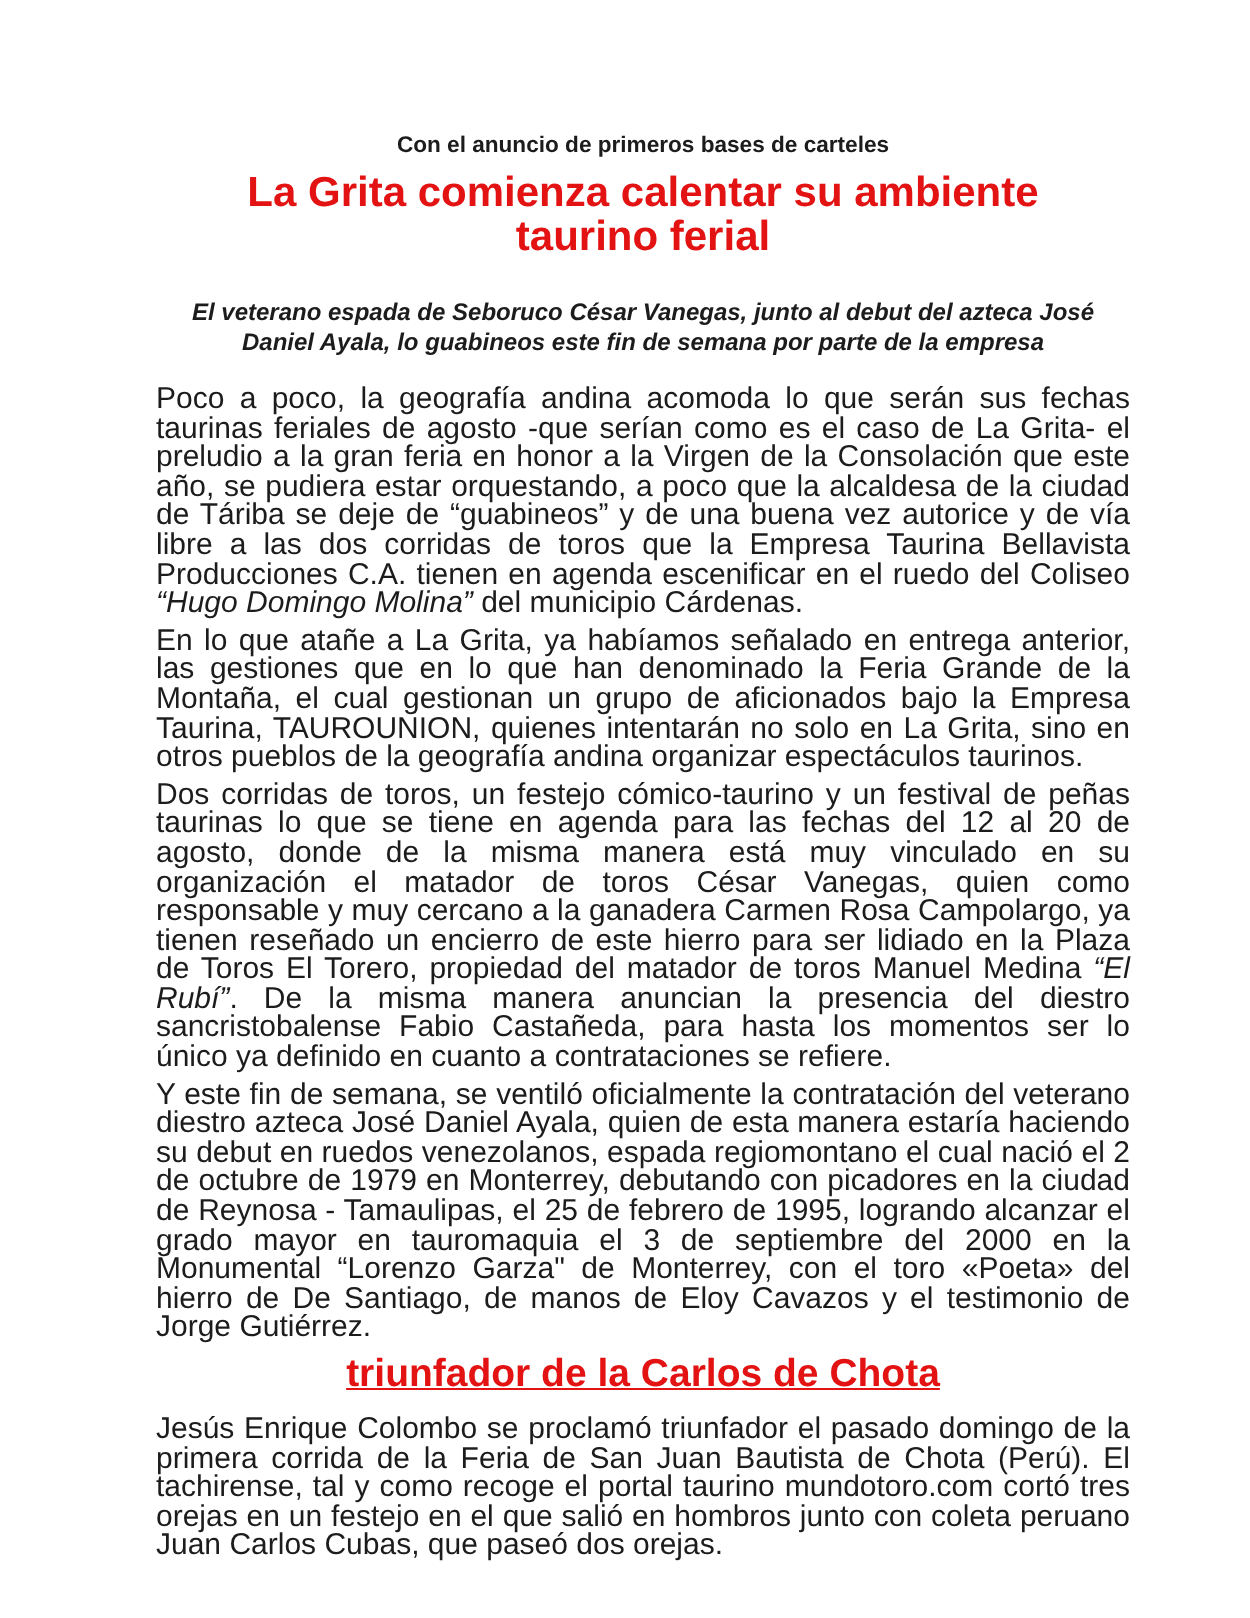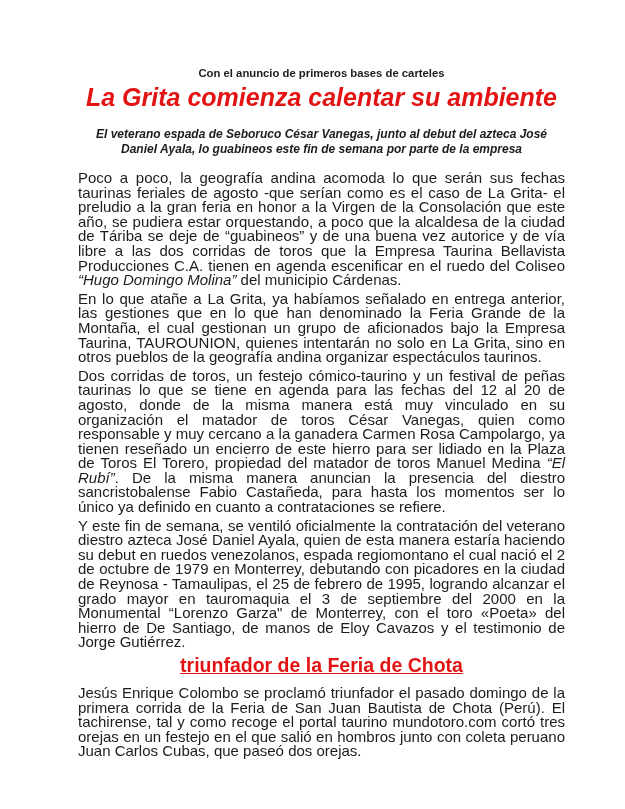--- a/index.html
+++ b/index.html
@@ -27,26 +27,25 @@
   }
   .kicker {
     font-size: 11.3px;
     font-weight: bold;
     line-height: 13px;
     text-align: center;
     margin: 0 0 6px 0;
   }
   .headline {
     color: var(--red);
-    font-size: 25px;
+    font-size: 21px;
     font-weight: bold;
     line-height: 22px;
     text-align: center;
     margin: 0;
-    font-style: italic;
   }
   .subtitle {
     font-size: 12px;
     font-weight: bold;
     font-style: italic;
     line-height: 15px;
     text-align: center;
     margin-top: 19px;
   }
   .byline {
@@ -82,35 +81,36 @@
 </style>
 </head>
 <body>
 
 <div class="page">
 
   <div class="kicker">Con el anuncio de primeros bases de carteles</div>
 
   <h1 class="headline">
     <div>La Grita comienza calentar su ambiente</div>
+    <div>taurino ferial</div>
   </h1>
 
   <div class="subtitle">
     <div>El veterano espada de Seboruco César Vanegas, junto al debut del azteca José</div>
     <div>Daniel Ayala, lo guabineos este fin de semana por parte de la empresa</div>
   </div>
 
 
   <p class="body-par first"><span>Poco a poco, la geografía andina acomoda lo que serán sus fechas taurinas feriales de agosto -que serían como es el caso de La Grita- el preludio a la gran feria en honor a la Virgen de la Consolación que este año, se pudiera estar orquestando, a poco que la alcaldesa de la ciudad de Táriba se deje de “guabineos” y de una buena vez autorice y de vía libre a las dos corridas de toros que la Empresa Taurina Bellavista Producciones C.A. tienen en agenda escenificar en el ruedo del Coliseo </span><em>“Hugo Domingo Molina”</em><span> del municipio Cárdenas.</span></p>
 
   <p class="body-par"><span>En lo que atañe a La Grita, ya habíamos señalado en entrega anterior, las gestiones que en lo que han denominado la Feria Grande de la Montaña, el cual gestionan un grupo de aficionados bajo la Empresa Taurina, TAUROUNION, quienes intentarán no solo en La Grita, sino en otros pueblos de la geografía andina organizar espectáculos taurinos.</span></p>
 
   <p class="body-par"><span>Dos corridas de toros, un festejo cómico-taurino y un festival de peñas taurinas lo que se tiene en agenda para las fechas del 12 al 20 de agosto, donde de la misma manera está muy vinculado en su organización el matador de toros César Vanegas, quien como responsable y muy cercano a la ganadera Carmen Rosa Campolargo, ya tienen reseñado un encierro de este hierro para ser lidiado en la Plaza de Toros El Torero, propiedad del matador de toros Manuel Medina </span><em>“El Rubí”</em><span>. De la misma manera anuncian la presencia del diestro sancristobalense Fabio Castañeda, para hasta los momentos ser lo único ya definido en cuanto a contrataciones se refiere.</span></p>
 
   <p class="body-par"><span>Y este fin de semana, se ventiló oficialmente la contratación del veterano diestro azteca José Daniel Ayala, quien de esta manera estaría haciendo su debut en ruedos venezolanos, espada regiomontano el cual nació el 2 de octubre de 1979 en Monterrey, debutando con picadores en la ciudad de Reynosa - Tamaulipas, el 25 de febrero de 1995, logrando alcanzar el grado mayor en tauromaquia el 3 de septiembre del 2000 en la Monumental “Lorenzo Garza" de Monterrey, con el toro «Poeta» del hierro de De Santiago, de manos de Eloy Cavazos y el testimonio de Jorge Gutiérrez.</span></p>
 
   <h2 class="subheadline">
-    <div class="u-line">triunfador de la Feria de Chota</div>
+    <div class="u-line">triunfador de la Carlos de Chota</div>
   </h2>
 
   <p class="body-par after-head"><span>Jesús Enrique Colombo se proclamó triunfador el pasado domingo de la primera corrida de la Feria de San Juan Bautista de Chota (Perú). El tachirense, tal y como recoge el portal taurino mundotoro.com cortó tres orejas en un festejo en el que salió en hombros junto con coleta peruano Juan Carlos Cubas, que paseó dos orejas.</span></p>
 
 </div>
 
 </body></html>

